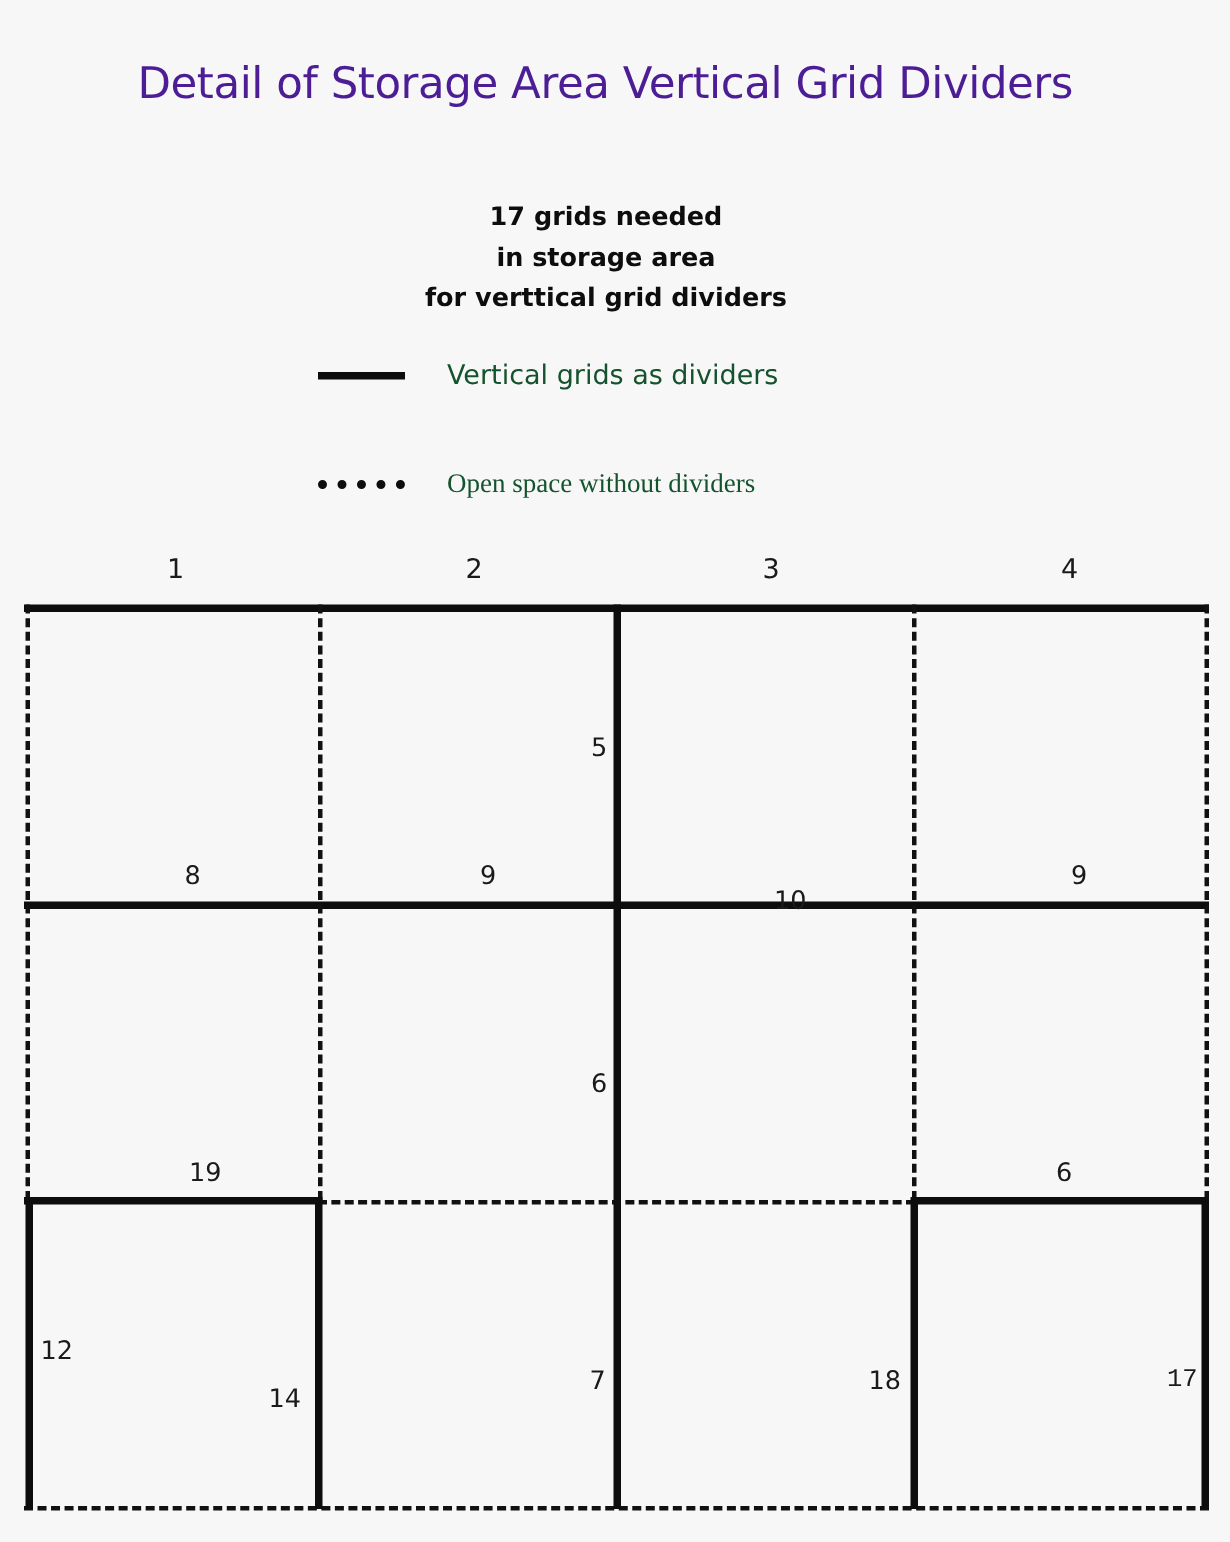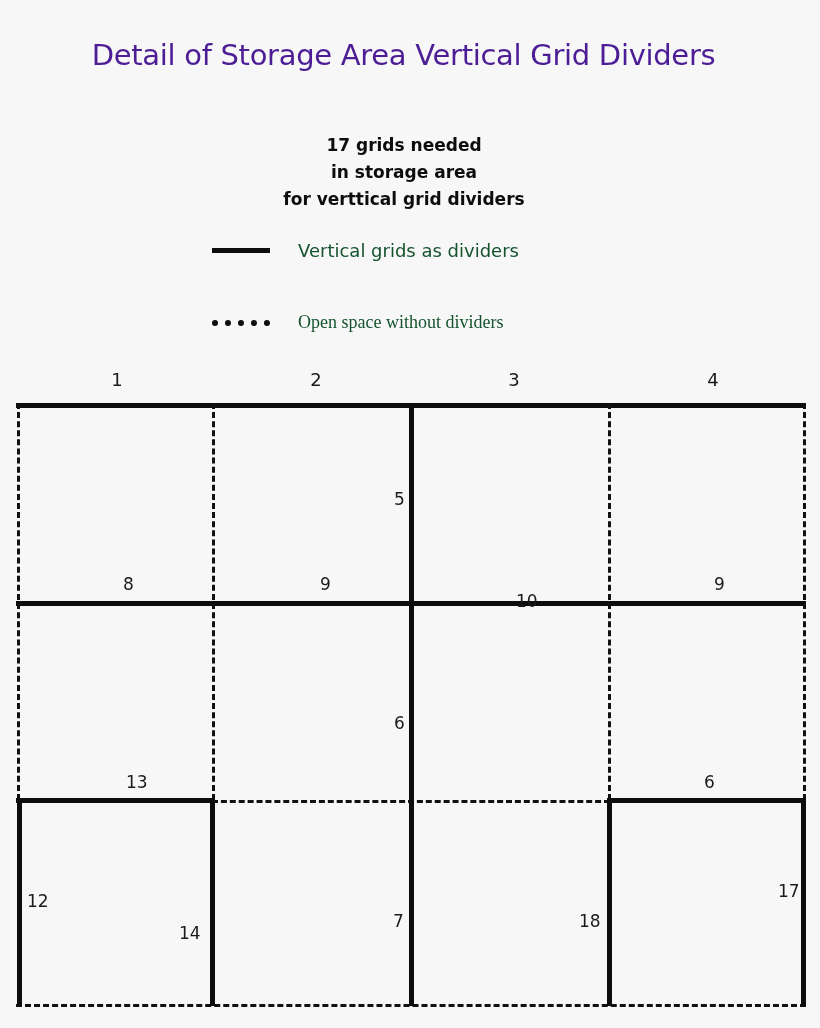--- a/index.html
+++ b/index.html
@@ -186,22 +186,22 @@
 
   <div class="cell-num" style="left:378px; top:89px;">5</div>
 
   <div class="cell-num" style="left:107px; top:174px;">8</div>
   <div class="cell-num" style="left:304px; top:174px;">9</div>
   <div class="cell-num" style="left:500px; top:191px;">10</div>
   <div class="cell-num" style="left:698px; top:174px;">9</div>
 
   <div class="cell-num" style="left:378px; top:313px;">6</div>
 
-  <div class="cell-num" style="left:110px; top:372px;">13</div>
+  <div class="cell-num" style="left:110px; top:372px;">19</div>
   <div class="cell-num" style="left:688px; top:372px;">6</div>
 
   <div class="cell-num" style="left:11px; top:491px;">12</div>
   <div class="cell-num" style="left:163px; top:511px;margin-top:12px;">14</div>
   <div class="cell-num" style="left:377px; top:511px;">7</div>
   <div class="cell-num" style="left:563px; top:511px;">18</div>
-  <div class="cell-num" style="left:762px; top:481px;">17</div>
+  <div class="cell-num" style="left:762px; top:511px;font-family:Liberation Mono, monospace;">17</div>
 
 </div>
 
 </body></html>

